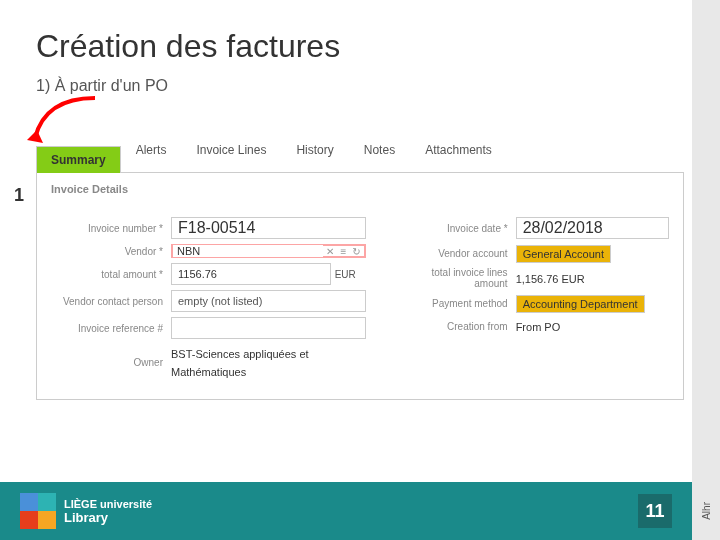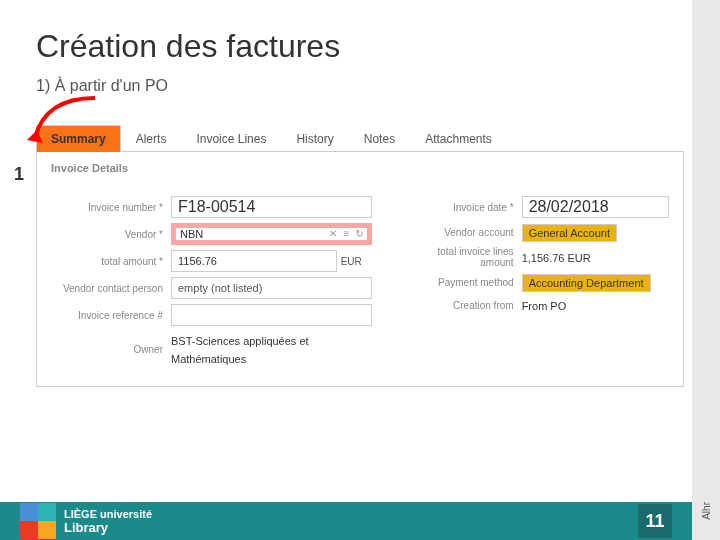--- a/index.html
+++ b/index.html
@@ -45,26 +45,27 @@
       font-size: 12px;
       color: #555;
       cursor: pointer;
       border: 1px solid transparent;
       border-bottom: none;
       margin-bottom: -1px;
       background: transparent;
     }
 
     .tab.active {
-      background: #f97316;
+      background: #84cc16;
       border-color: #ccc;
       border-bottom-color: #fff;
       color: #333;
       font-weight: 600;
       z-index: 1;
+      margin-top: 21px;
     }
 
     
     .form-container {
       border: 1px solid #ccc;
       border-top: none;
       padding: 10px 14px 14px 14px;
       background: #fff;
     }
 
@@ -105,23 +106,24 @@
       padding: 3px 6px;
       font-size: 16px;
       color: #333;
       width: 100%;
       background: #fff;
       height: 22px;
     }
 
     .form-input-with-icons {
       display: flex;
-      border: 5px solid #fca5a5;
+      align-items: center;
+      border: 2px solid #fca5a5;
       background: #fff;
-      height: 22px;
+      height: 14px;
     }
 
     .form-input-with-icons input {
       border: none;
       outline: none;
       flex: 1;
       font-size: 11px;
       padding: 0 4px;
       color: #333;
     }
@@ -207,21 +209,21 @@
       margin-bottom: 20px;
       transform: rotate(180deg);
     }
 
     
     .bottom-bar {
       position: absolute;
       bottom: 0;
       left: 0;
       right: 28px;
-      height: 38px;
+      height: 58px;
       background: #1a8a8a;
       display: flex;
       align-items: center;
       justify-content: space-between;
       padding: 0 20px;
     }
 
     .logo-area {
       display: flex;
       align-items: center;

